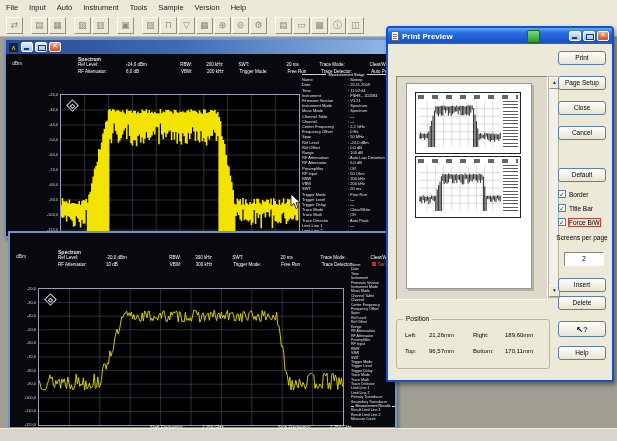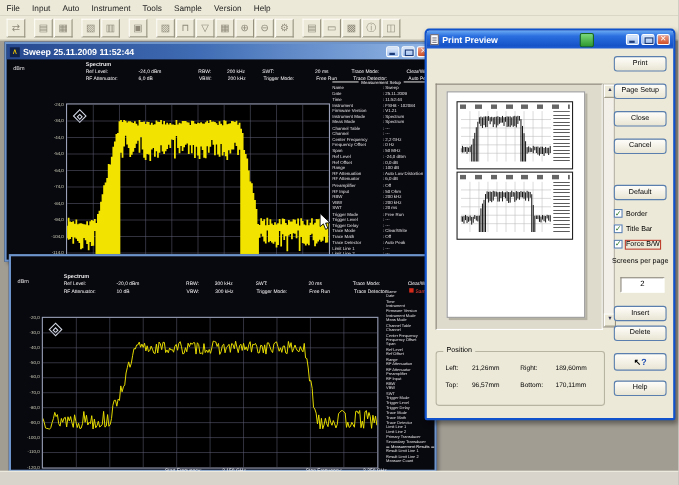--- a/index.html
+++ b/index.html
@@ -137,21 +137,20 @@
       <span class="tbtn gap">▤</span>
       <span class="tbtn">▭</span>
       <span class="tbtn">▩</span>
       <span class="tbtn">ⓘ</span>
       <span class="tbtn">◫</span>
     </div>
 
   <div class="swin" id="w1">
     <div class="titlebar">
       <span class="ticon">∧</span>
-      <span class="ttext">Sweep 25.11.2009 11:52:44</span>
       <span class="wctrl">
         <span class="wbtn minb"></span>
         <span class="wbtn maxb"></span>
         <span class="wbtn close"></span>
       </span>
     </div>
     <div class="wbody">
       <div class="unit">dBm</div>
       <div class="mode">Spectrum</div>
       <div class="hrow" id="w1r1">

